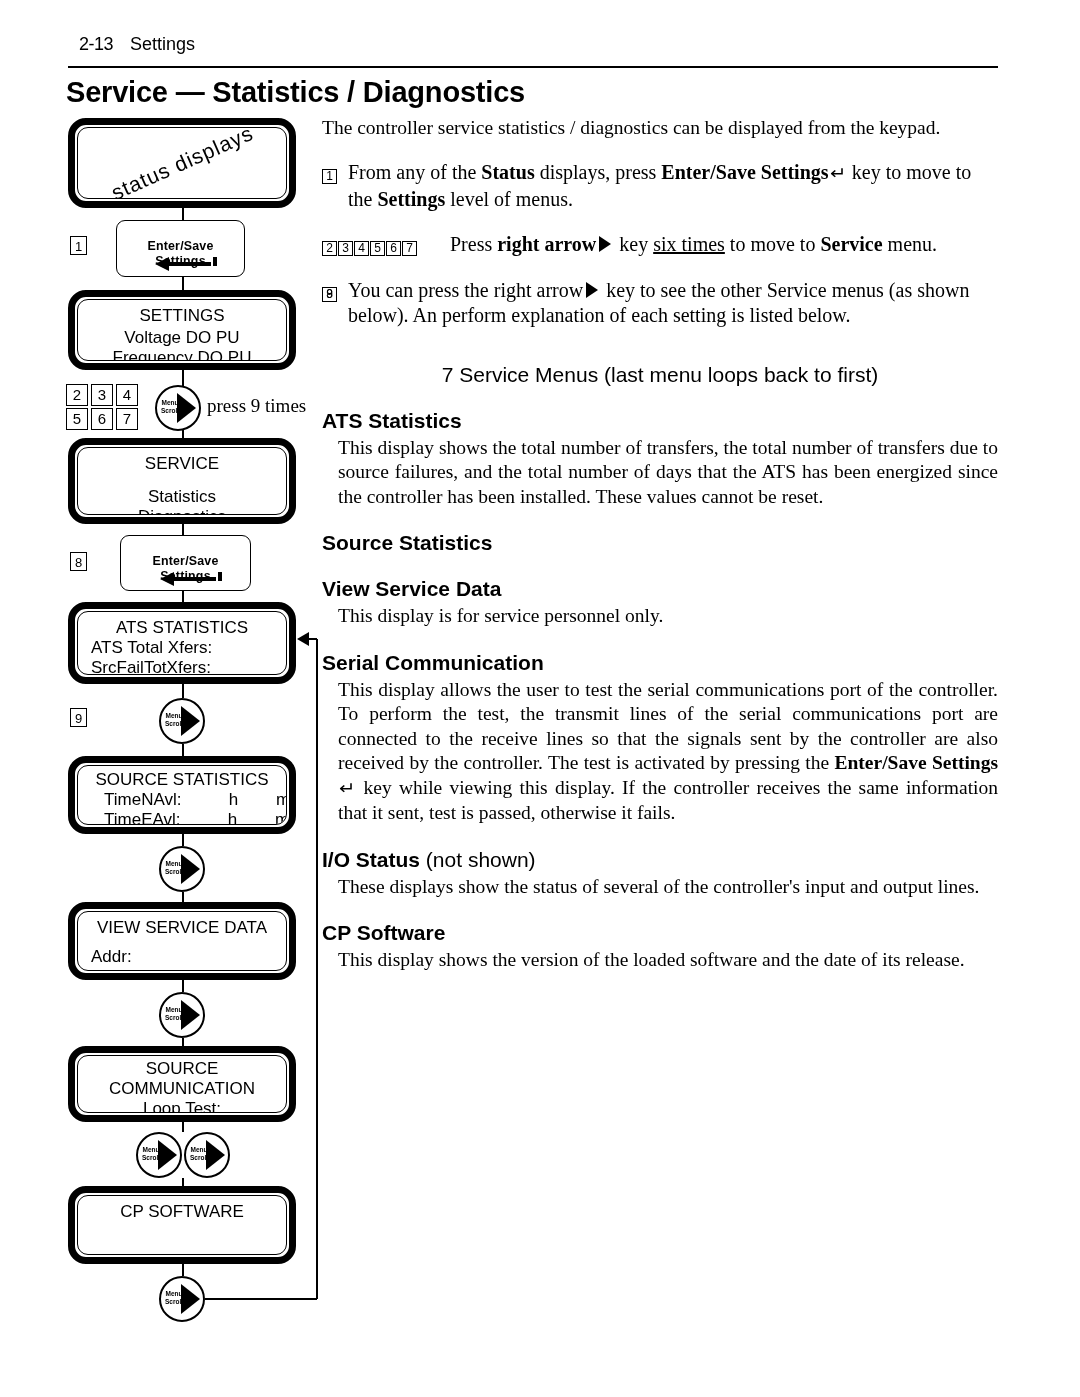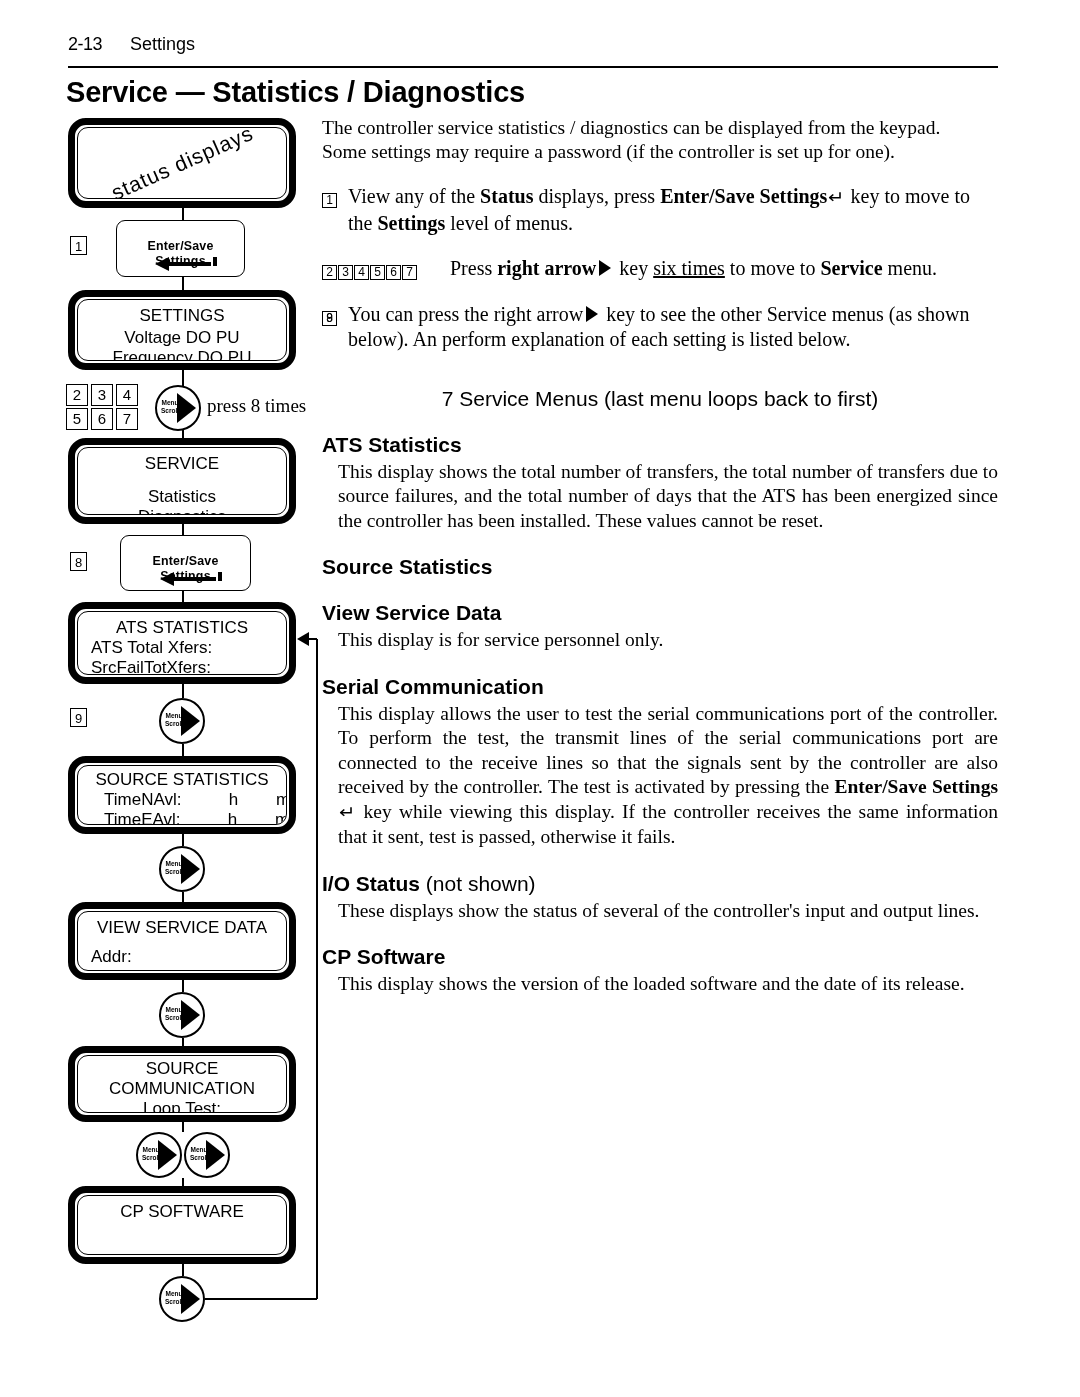--- a/index.html
+++ b/index.html
@@ -21,21 +21,21 @@
     position: absolute;
     left: 68px;
     top: 34px;
     width: 930px;
     height: 32px;
     border-bottom: 2.5px solid #000;
     font-family: "Liberation Sans", sans-serif;
   }
   #page-header .pagenum {
     position: absolute;
-    left: 0; top: 0;
+    left: 11px; top: 0;
     font-size: 18px;
     letter-spacing: -0.5px;
   }
   #page-header .chapter {
     position: absolute;
     left: 62px; top: 0;
     font-size: 18px;
   }
 
   #doc-title {
@@ -372,21 +372,21 @@
     <span class="sq">2</span><span class="sq">3</span><span class="sq">4</span><br><span class="sq">5</span><span class="sq">6</span><span class="sq">7</span>
   </div>
 
   <div class="scrollbtn" style="left:155px; top:385px;">
     <div class="mtxt">
       <span>Menu</span><br>
       <span>Scroll</span>
     </div>
     <div class="tri"></div>
   </div>
-  <div class="press-label" style="left:207px; top:395px;">press 8 times</div>
+  <div class="press-label" style="left:207px; top:395px;">press 9 times</div>
 
   <div class="lcd" style="left:68px; top:438px; width:228px; height:86px;">
     <div class="inner">
       <div class="title-l">SERVICE</div>
       <div class="rows center">
         <span class="gap"></span>
         <span class="rowline">Statistics</span>
         <span class="rowline">Diagnostics</span>
       </div>
     </div>
@@ -516,29 +516,28 @@
   <div class="hline" style="left:205px; top:1298px; width:112px;"></div>
   <div class="vline" style="left:316px; top:639px; height:660px;"></div>
   <div class="hline" style="left:305px; top:638px; width:12px;"></div>
 
 </div>
 
 <div id="right-col">
 
   <p class="intro-p">
     <span>The controller service statistics / diagnostics can be displayed from the keypad.</span>
-    <span class="l2">Some settings may require a password (if the controller is set up for one).</span>
   </p>
 
   <div class="step">
     <span class="stepnums">
       <span class="numbox">1</span>
     </span>
     <span>
-      <span>View any of the </span><b>Status</b><span> displays, press </span><b>Enter/Save Settings</b><span class="ret-arrow">↵</span><span> key to move to the </span><b>Settings</b><span> level of menus.</span>
+      <span>From any of the </span><b>Status</b><span> displays, press </span><b>Enter/Save Settings</b><span class="ret-arrow">↵</span><span> key to move to the </span><b>Settings</b><span> level of menus.</span>
     </span>
   </div>
 
   <div class="step wide">
     <span class="stepnums">
       <span class="numbox">2</span><span class="numbox">3</span><span class="numbox">4</span><span class="numbox">5</span><span class="numbox">6</span><span class="numbox">7</span>
     </span>
     <span>
       <span>Press </span><b>right arrow</b><span class="tri-right"></span><span> key </span><span class="u">six times</span><span> to move to </span><b>Service</b><span> menu.</span>
     </span>

